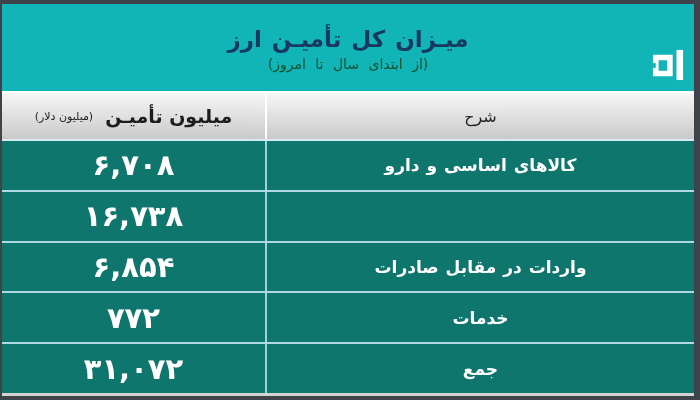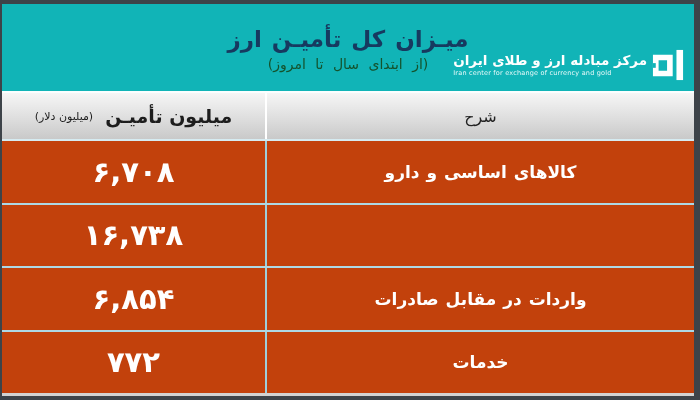--- a/index.html
+++ b/index.html
@@ -61,21 +61,21 @@
   .thead-amount .small { font-size:11px; margin-right:12px; }
   .thead-desc {
     flex:1;
     display:flex; align-items:center; justify-content:center;
     color:#222; font-size:16px;
   }
   
   .rows { flex:1; display:flex; flex-direction:column; }
   .trow {
     flex:1; display:flex; direction:ltr;
-    background:#c2410c;
+    background:#0f766e;
     border-bottom:2px solid #aed8e5;
   }
   .trow:last-child { border-bottom:none; }
   .cell-amount {
     width:38%; border-right:2px solid #9fcfdc;
     display:flex; align-items:center; justify-content:center;
     color:#ffffff; font-size:29px; font-weight:bold;
     direction:rtl;
   }
   .cell-label {
@@ -90,24 +90,20 @@
 <body>
 
 <div class="card">
 
   <div class="banner">
     <div class="title-block">
       <div class="title">میـزان کل تأمیـن ارز</div>
       <div class="subtitle">(از ابتدای سال تا امروز)</div>
     </div>
     <div class="logo">
-      <div class="logo-text">
-        <div class="logo-fa">مرکز مبادله ارز و طلای ایران</div>
-        <div class="logo-en">Iran center for exchange of currency and gold</div>
-      </div>
       <svg class="logo-mark" width="32" height="34" viewBox="0 0 34 36" aria-hidden="true">
         <rect x="26" y="2" width="7" height="32" fill="#ffffff"></rect>
         <path fill="#ffffff" fill-rule="evenodd" d="M1 7 h21 v23 h-21 z  M7 13 v11 h9 v-11 z"></path>
         <rect x="1" y="16" width="3" height="5" fill="#11b4b7"></rect>
       </svg>
     </div>
   </div>
 
   <div class="thead">
     <div class="thead-amount">
@@ -131,17 +127,21 @@
     <div class="trow">
       <div class="cell-amount">۶,۸۵۴</div>
       <div class="cell-label">واردات در مقابل صادرات</div>
     </div>
 
     <div class="trow">
       <div class="cell-amount">۷۷۲</div>
       <div class="cell-label">خدمات</div>
     </div>
 
+    <div class="trow">
+      <div class="cell-amount">۳۱,۰۷۲</div>
+      <div class="cell-label">جمع</div>
+    </div>
 
   </div>
 
   <div class="bottom-strip"></div>
 </div>
 
 </body></html>

